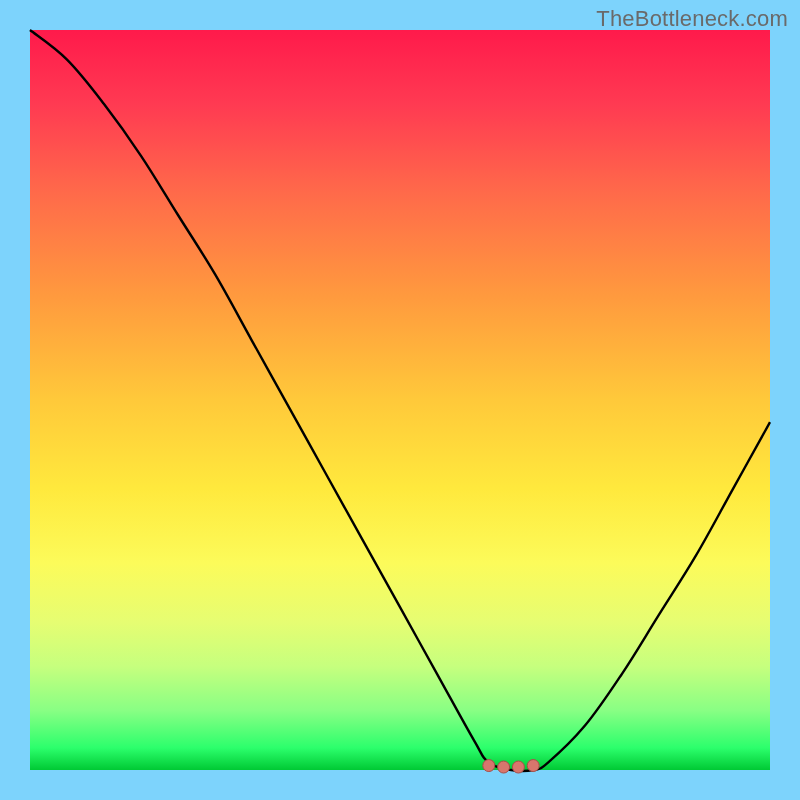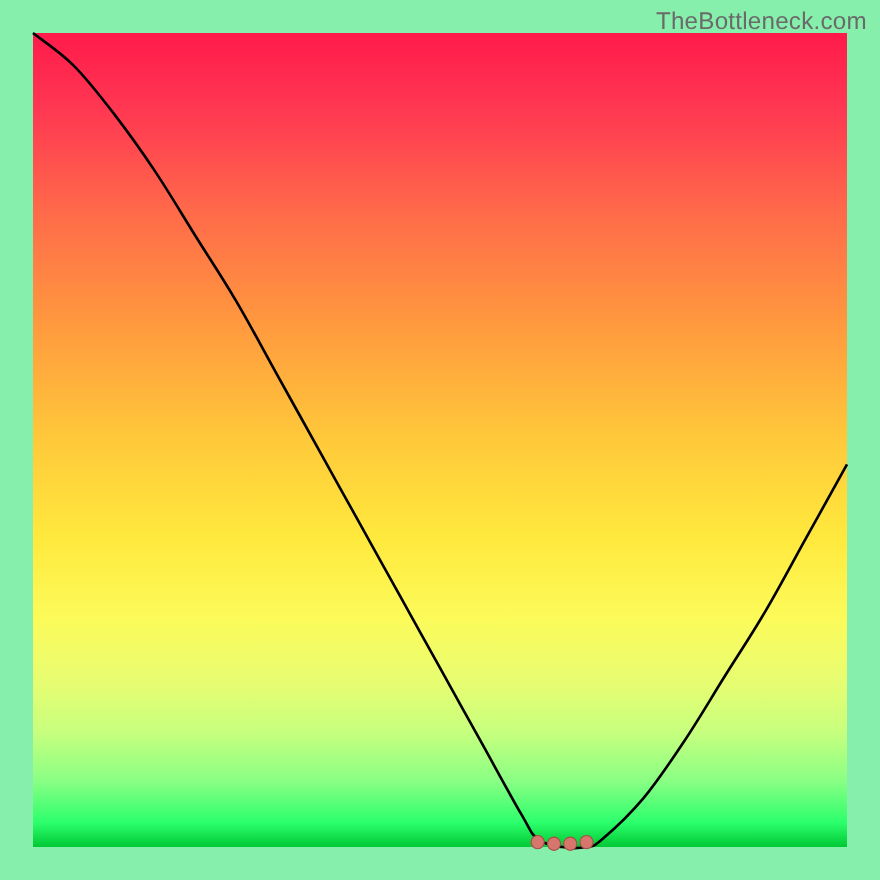--- a/index.html
+++ b/index.html
@@ -8,21 +8,21 @@
     width: 800px;
     height: 800px;
     background: #000;
     overflow: hidden;
     font-family: Arial, Helvetica, sans-serif;
   }
   .frame {
     position: relative;
     width: 800px;
     height: 800px;
-    background: #86efac;
+    background: #7dd3fc;
   }
   .plot-area {
     position: absolute;
     left: 30px;
     top: 30px;
     width: 740px;
     height: 740px;
     
     background: linear-gradient(to bottom,
       #ff1a4b 0%,

